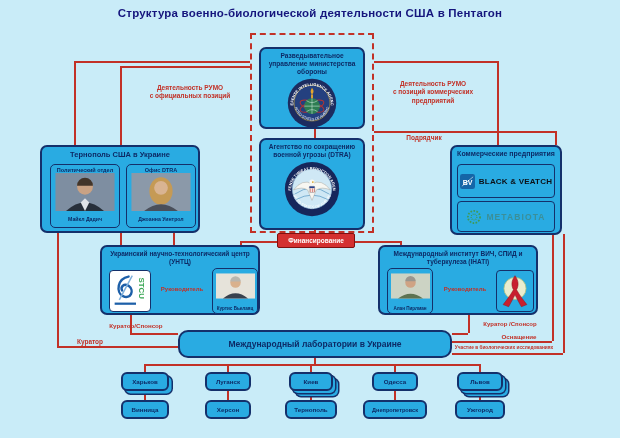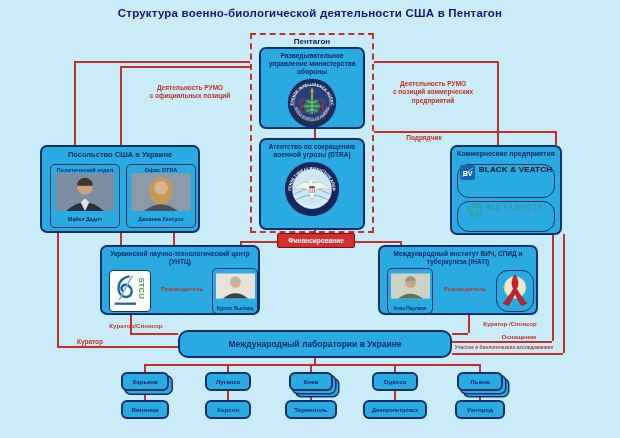--- a/index.html
+++ b/index.html
@@ -16,22 +16,22 @@
   .rlabel{position:absolute;color:#c23127;font-weight:bold;text-align:center;
     white-space:pre-line;line-height:1.3;font-size:6.5px;z-index:3;}
   .dash{position:absolute;border:2px dashed #c23127;box-sizing:border-box;z-index:1;}
   .badge{position:absolute;background:#d43030;border:1px solid #7e1010;color:#fff;
     font-weight:bold;font-size:6.5px;display:flex;align-items:center;justify-content:center;
     border-radius:2px;z-index:4;}
   .card{position:absolute;border:1.5px solid #14306b;border-radius:5px;background:#29abe2;
     padding:2px;box-sizing:border-box;text-align:center;}
   .clabel{font-size:5.5px;font-weight:bold;color:#0d2b66;line-height:1.1;}
   .pname{font-size:5.2px;font-weight:bold;color:#0d2b66;line-height:1.2;margin-top:1px;}
-  .panel{position:absolute;border:1.5px solid #14306b;border-radius:12px;background:#29abe2;
-    box-sizing:border-box;display:flex;justify-content:center;gap:4px;}
+  .panel{position:absolute;border:1.5px solid #14306b;border-radius:4px;background:#29abe2;
+    box-sizing:border-box;display:flex;align-items:center;justify-content:center;gap:4px;}
   .logos{position:absolute;border:1.5px solid #14306b;border-radius:4px;background:#fff;
     box-sizing:border-box;overflow:hidden;}
   .city{position:absolute;height:19px;background:#29abe2;border:2px solid #14306b;border-radius:6px;
     display:flex;align-items:center;justify-content:center;font-size:6.2px;font-weight:bold;
     color:#0d2b66;box-sizing:border-box;z-index:2;text-align:center;}
   .stack2{box-shadow:3.5px 3.5px 0 -1px #29abe2, 3.5px 3.5px 0 .5px #14306b;}
   .stack3{box-shadow:3px 3px 0 -1px #29abe2, 3px 3px 0 .5px #14306b,
                      6px 6px 0 -1px #29abe2, 6px 6px 0 .5px #14306b;}
   .seal{display:block;margin:2px auto 0 auto;}
   .bigtitle{position:absolute;display:flex;align-items:center;justify-content:center;
@@ -89,21 +89,20 @@
 с позиций коммерческих
 предприятий</div>
   <div class="rlabel" style="left:396px;top:134px;width:56px">Подрядчик</div>
   <div class="rlabel" style="left:98px;top:322px;width:76px;font-size:6.2px">Куратор/Спонсор</div>
   <div class="rlabel" style="left:474px;top:321px;width:72px;font-size:6px;white-space:nowrap">Куратор /Спонсор</div>
   <div class="rlabel" style="left:70px;top:338px;width:40px">Куратор</div>
   <div class="rlabel" style="left:490px;top:333px;width:58px;font-size:6.2px">Оснащение</div>
   <div class="rlabel" style="left:448px;top:345px;width:112px;font-size:4.8px">Участие в биологических исследованиях</div>
 
   <div class="dash" style="left:250px;top:33px;width:124px;height:200px"></div>
-  <div class="bigtitle" style="left:250px;top:35px;width:124px;height:12px;font-size:8px">Пентагон</div>
 
   <div class="box" style="left:259px;top:47px;width:106px;height:82px">
     <div class="bhead" style="font-size:6.6px">Разведывательное управление министерства обороны</div>
     <svg class="seal" width="50" height="50" viewBox="0 0 64 64">
       <circle cx="32" cy="32" r="31" fill="#1c2c60"></circle>
       <circle cx="32" cy="32" r="23" fill="#24407f" stroke="#c9a63c" stroke-width="0.8"></circle>
       <defs>
         <path id="diaT" d="M 8,34 A 24,24 0 0 1 56,34"></path>
         <path id="diaB" d="M 10,38 A 23,23 0 0 0 54,38"></path>
       </defs>
@@ -135,21 +134,21 @@
       <path d="M32 23 l3.2 1 l-3.2 1 z" fill="#d9a62e"></path>
       <rect x="29" y="29" width="6" height="7" rx="1" fill="#fff" stroke="#555" stroke-width="0.4"></rect>
       <rect x="29" y="29" width="6" height="2" fill="#27408b"></rect>
       <path d="M30.5 31.3 v4.3 M32.5 31.3 v4.3 M34.5 31.3 v4.3" stroke="#c0392b" stroke-width="0.7"></path>
     </svg>
   </div>
 
   <div class="badge" style="left:277px;top:233px;width:76px;height:13px">Финансирование</div>
 
   <div class="box" style="left:40px;top:145px;width:160px;height:88px">
-    <div class="bhead" style="font-size:7.5px">Посольство США в Украине</div>
+    <div class="bhead" style="font-size:7.5px">Тернополь США в Украине</div>
     <div class="card" style="left:8px;top:17px;width:70px;height:64px">
       <div class="clabel">Политический отдел</div>
       <svg width="62" height="38" viewBox="0 0 56 36">
         <rect width="56" height="36" fill="#7e8ea1"></rect>
         <circle cx="28" cy="13" r="7.5" fill="#c9a284"></circle>
         <path d="M20.5 12 a7.5 7.5 0 0 1 15 0" fill="#42352a"></path>
         <path d="M10 36 q18 -16 36 0 z" fill="#272f3a"></path>
         <path d="M24 28 l4 -4 l4 4 l-4 8 z" fill="#dfe3e8"></path>
       </svg>
       <div class="pname">Майкл Дадич</div>
@@ -174,21 +173,21 @@
         <path d="M2 13 L14 3" stroke="#ffffff" stroke-width="1" opacity="0.6"></path>
         <text x="8" y="11.5" text-anchor="middle" font-size="7.5" font-weight="bold" fill="#fff">BV</text>
       </svg>
       <span style="font-size:8px;font-weight:800;color:#0c1118;letter-spacing:.2px">BLACK &amp; VEATCH</span>
     </div>
     <div class="panel" style="left:5px;top:54px;width:98px;height:31px">
       <svg width="16" height="16" viewBox="0 0 18 18">
         <circle cx="9" cy="9" r="6.8" fill="none" stroke="#3f9a57" stroke-width="2" stroke-dasharray="1.8 1.6"></circle>
         <circle cx="9" cy="9" r="3.2" fill="none" stroke="#3f9a57" stroke-width="1.5" stroke-dasharray="1 1.2"></circle>
       </svg>
-      <span style="font-size:8.5px;font-weight:400;color:#3b8f98;letter-spacing:1.1px">METABIOTA</span>
+      <span style="font-size:8.5px;font-weight:700;color:#3b8f98;letter-spacing:1.1px">METABIOTA</span>
     </div>
   </div>
 
   <div class="box" style="left:100px;top:245px;width:160px;height:70px">
     <div class="bhead" style="font-size:6.5px">Украинский научно-технологический центр (УНТЦ)</div>
     <div class="logos" style="left:7px;top:23px;width:42px;height:42px;background:#fff">
       <svg width="39" height="39" viewBox="0 0 42 40">
         <path d="M20 5 C8 7 6 22 14 26 C22 30 27 20 20 15 C15 12 11 16 13 20" fill="none" stroke="#1d5fa8" stroke-width="2.6" stroke-linecap="round"></path>
         <path d="M24 4 L10 30" stroke="#7fb0dc" stroke-width="1.6"></path>
         <rect x="5" y="33" width="23" height="2.4" fill="#1d5fa8"></rect>

